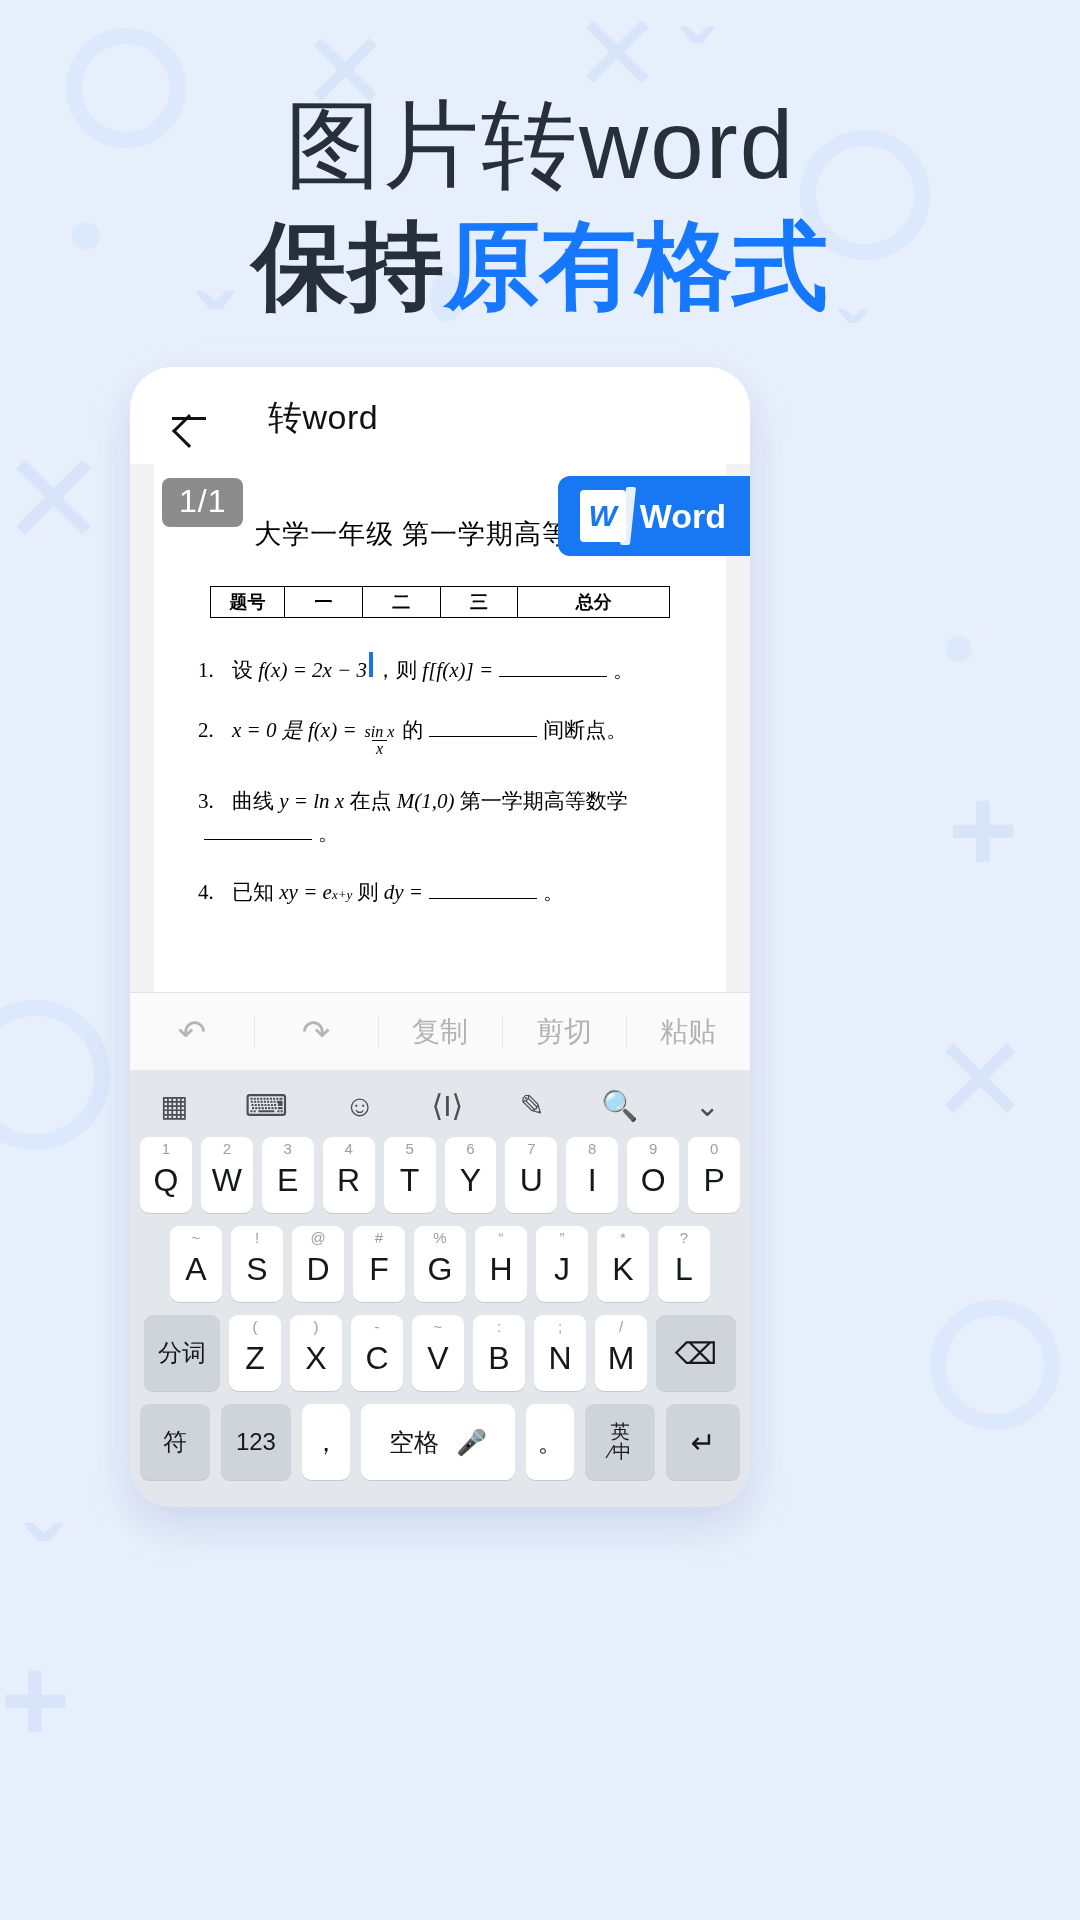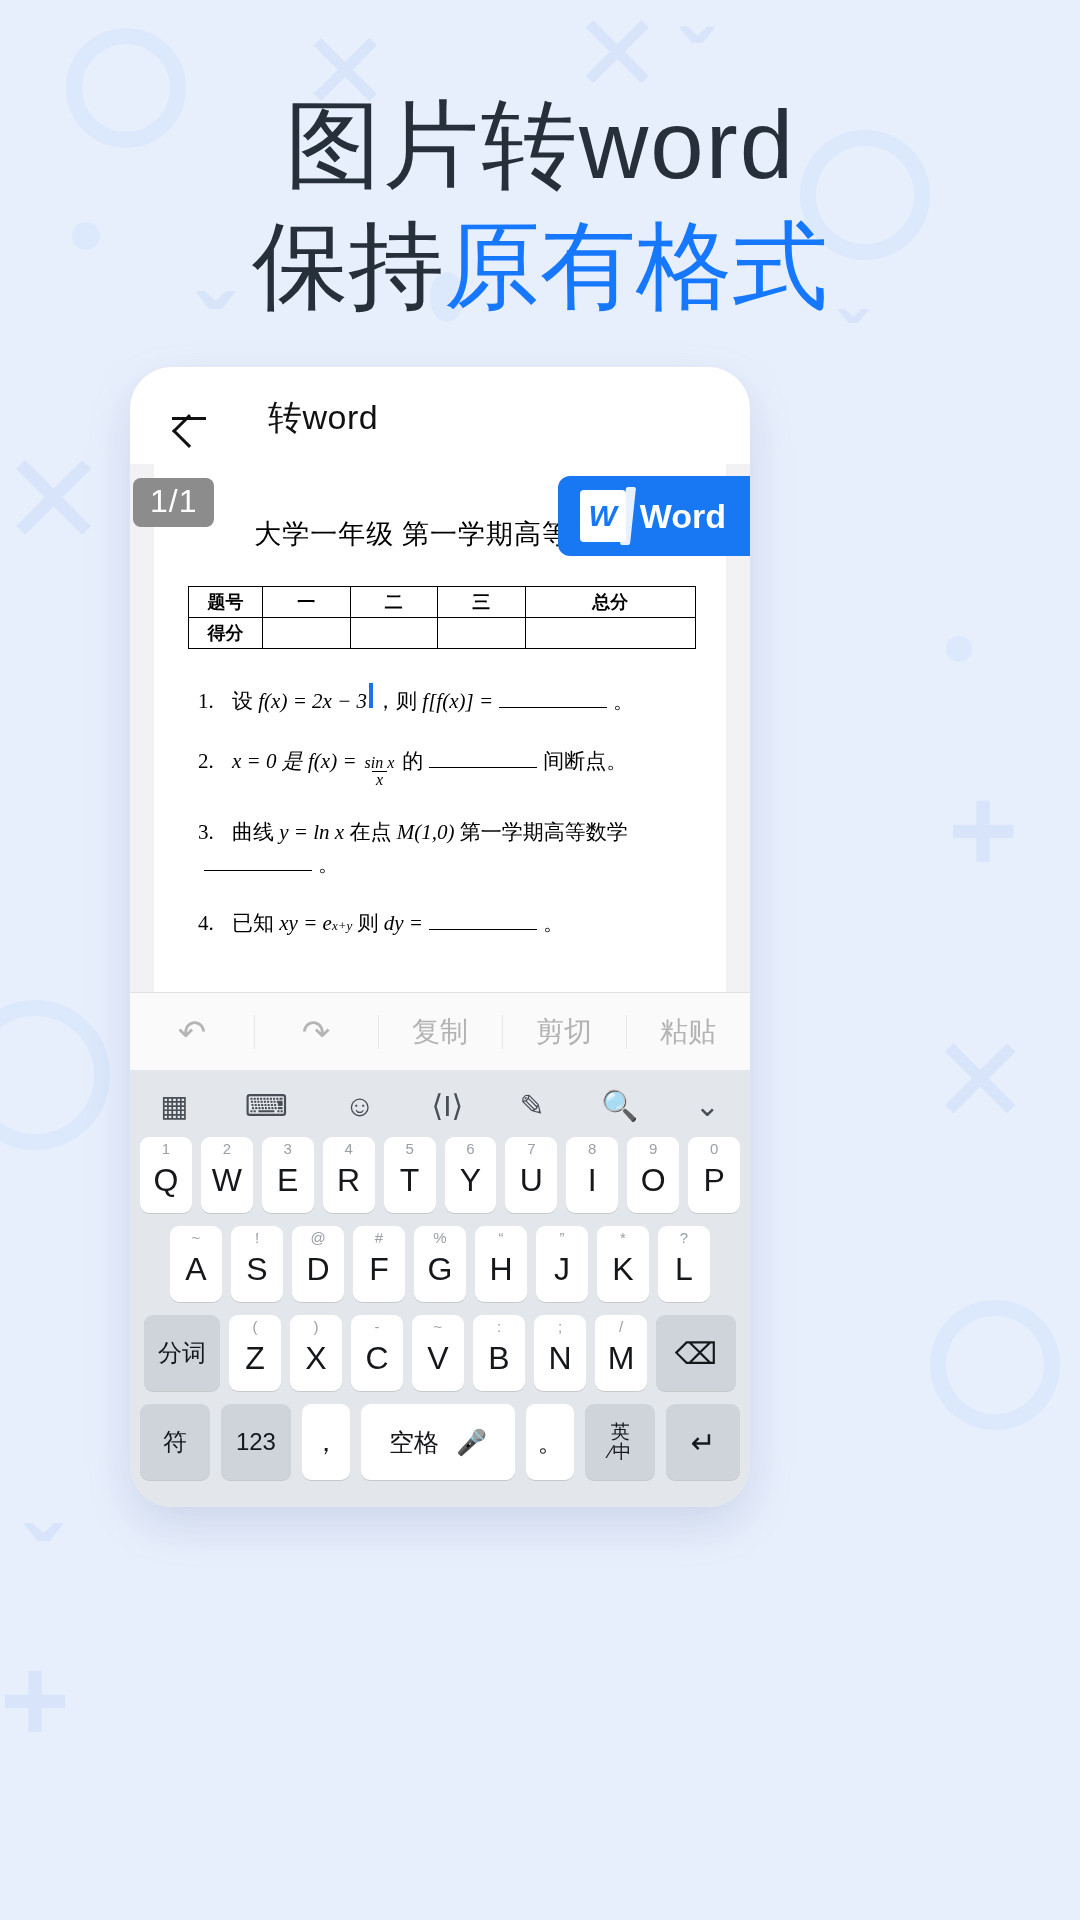--- a/index.html
+++ b/index.html
@@ -17,21 +17,21 @@
   .deco.ring { border-radius:50%; border:16px solid #dce8fb; }
   .deco.dot  { border-radius:50%; background:#dce8fb; }
   .deco.plus { background:transparent; }
   .deco.plus:before, .deco.plus:after {
     content:""; position:absolute; background:#dce8fb; border-radius:4px;
   }
   
   #headline { position:absolute; top:88px; left:0; width:1080px; text-align:center; z-index:3; }
   #headline .l1 { font-size:96px; font-weight:400; color:#26303b; letter-spacing:2px;
                   line-height:1.18; white-space:nowrap; }
-  #headline .l2 { font-size:96px; font-weight:400; line-height:1.18; white-space:nowrap; margin-top:8px; }
+  #headline .l2 { font-size:96px; font-weight:700; line-height:1.18; white-space:nowrap; margin-top:8px; }
   #headline .l2 .dark { color:#26303b; }
   #headline .l2 .blue { color:#1677ff; }
 
   
   #phone {
     position:absolute; left:130px; top:367px; width:620px; height:1140px;
     background:#f0f0f0; border-radius:42px;
     box-shadow:0 18px 46px rgba(60,90,150,.16);
     overflow:hidden; z-index:4;
     display:flex; flex-direction:column;
@@ -41,40 +41,40 @@
   .back-arrow { width:42px; height:42px; position:relative; flex:0 0 auto; }
   .back-arrow:before { content:""; position:absolute; left:4px; top:20px; width:34px; height:3px;
                        background:#111; }
   .back-arrow:after { content:""; position:absolute; left:4px; top:10px; width:21px; height:21px;
                       border-left:3px solid #111; border-bottom:3px solid #111;
                       transform:rotate(45deg); transform-origin:0 100%; }
   .appbar-title { font-size:34px; color:#111; margin-left:58px; letter-spacing:.5px; }
 
   
   .docarea { position:relative; background:#f2f2f4; flex:1 1 auto; overflow:hidden; }
-  .page-badge { position:absolute; left:3px; top:14px; z-index:5;
+  .page-badge { position:absolute; left:32px; top:14px; z-index:5;
                 background:#8c8c8c; color:#fff; font-size:32px;
                 padding:5px 17px 7px; border-radius:8px; letter-spacing:1px; }
   .word-badge { position:absolute; right:0; top:12px; z-index:6;
                 background:#1877f2; color:#fff; display:flex; align-items:center;
                 gap:14px; padding:14px 24px 14px 22px; border-radius:12px 0 0 12px;
                 font-size:34px; font-weight:700; }
   .word-glyph { width:46px; height:52px; background:#fff; border-radius:4px;
                 color:#1877f2; font-size:30px; font-weight:700; font-style:italic;
                 display:flex; align-items:center; justify-content:center;
                 position:relative; }
   .word-glyph:after { content:""; position:absolute; right:-7px; top:-3px; width:10px; height:58px;
                       background:#fff; border-radius:2px; transform:skewX(-6deg); opacity:.9; }
 
   .paper { position:absolute; left:24px; right:24px; top:0; bottom:0;
            background:#fff; padding:52px 34px 0; overflow:hidden;
            font-family:"Liberation Serif","DejaVu Serif",serif; color:#000; }
   .doc-title { text-align:center; font-size:27px; letter-spacing:1px; margin-bottom:34px;
                font-family:"Liberation Serif",serif; }
-  table.score { border-collapse:collapse; margin:0 auto 34px; width:508px; }
+  table.score { border-collapse:collapse; margin:0 auto 34px; width:460px; }
   table.score td { border:1.6px solid #000; height:31px; text-align:center;
                    font-size:18px; font-weight:700; font-family:"Liberation Sans",sans-serif; }
   table.score td.lbl { width:74px; }
   .sec-head { font-size:20px; margin:0 0 28px 8px; }
   .sec-head b { font-weight:700; }
   .q { font-size:21px; margin:0 0 28px 10px; line-height:1.5; display:flex;
        align-items:baseline; flex-wrap:wrap; }
   .q .num { width:34px; flex:0 0 auto; }
   .it { font-style:italic; font-family:"Liberation Serif",serif; }
   .blank { display:inline-block; border-bottom:1.6px solid #000; width:108px; height:1px;
@@ -171,27 +171,20 @@
 
       <table class="score">
         <tbody>
             <tr>
           <td class="lbl">题号</td>
           <td>一</td>
           <td>二</td>
           <td>三</td>
           <td>总分</td>
         </tr>
-        <tr>
-          <td class="lbl">得分</td>
-          <td></td>
-          <td></td>
-          <td></td>
-          <td></td>
-        </tr>
       </tbody>
         </table>
 
 
       <div class="q">
         <span class="num">1.</span>
         <span>设</span>&nbsp;
         <span class="it">f(x) = 2x − 3</span><span class="cursor"></span>
         <span>，则</span>&nbsp;
         <span class="it">f[f(x)] =</span><span class="blank"></span><span>。</span>

